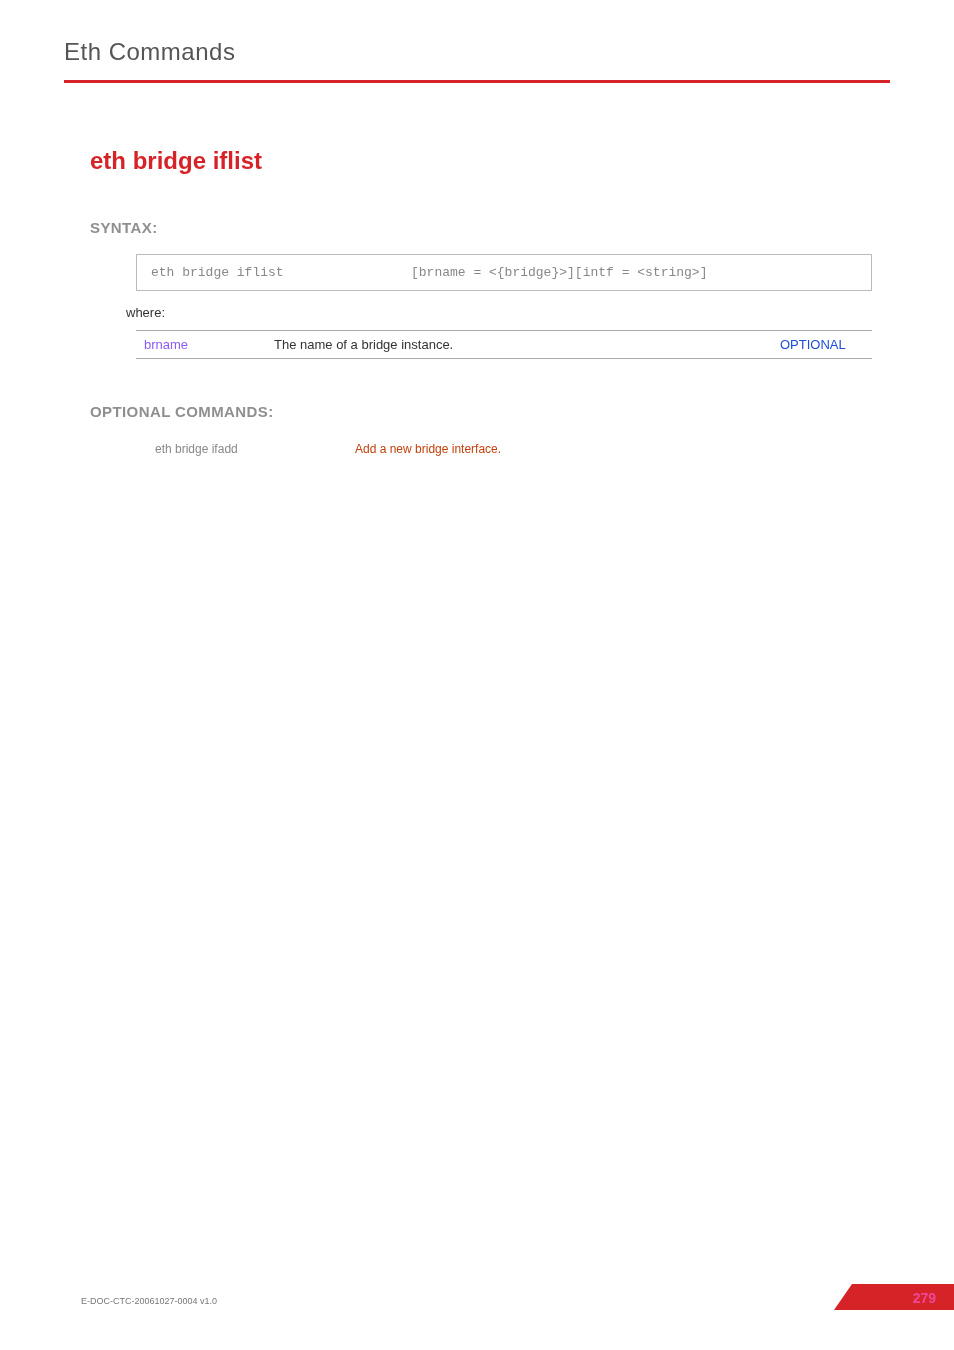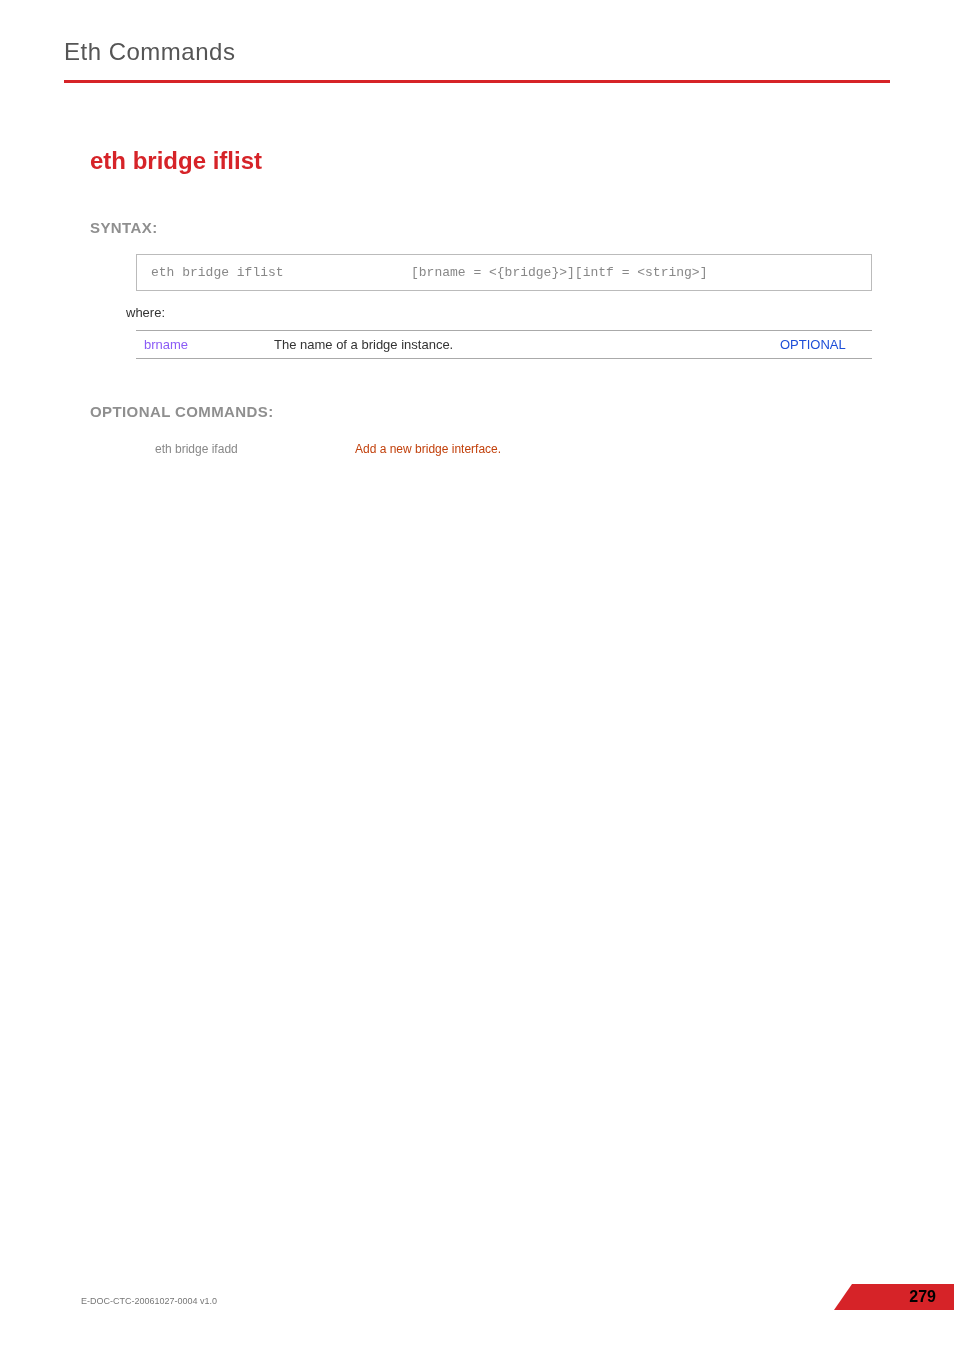--- a/index.html
+++ b/index.html
@@ -22,21 +22,21 @@
   .params .popt { width: 100px; text-align: left; color: #1d4ed8; }
   .note-row .note-label { color: #d62328; font-weight: 700; display: inline-block; width: 44px; }
   .related { margin: 18px 18px 0 83px; width: calc(100% - 90px); font-size: 12px; border-collapse: collapse; }
   .related td { padding: 4px 8px; vertical-align: top; }
   .related .rname { width: 200px; color: #888; }
   .related .rdesc { color: #c2410c; }
   .footer { position: absolute; left: 81px; right: 0; bottom: 40px; height: 30px; }
   .docid { position: absolute; left: 0; bottom: 4px; font-size: 9px; color: #777; }
   .page-flag { position: absolute; right: 0; bottom: 0; width: 120px; height: 26px; }
   .page-flag svg { position: absolute; right: 0; bottom: 0; }
-  .page-num { position: absolute; right: 18px; bottom: 4px; color: #000000; font-size: 16px; font-weight: 700; }
+  .page-num { position: absolute; right: 18px; bottom: 4px; color: #ec4899; font-size: 14px; font-weight: 700; }
 </style>
 </head>
 <body>
 
 <div class="page">
 
   <div class="running-head">Eth Commands</div>
   <hr class="head-rule">
 
   <div class="cmd-title">eth bridge iflist</div>

